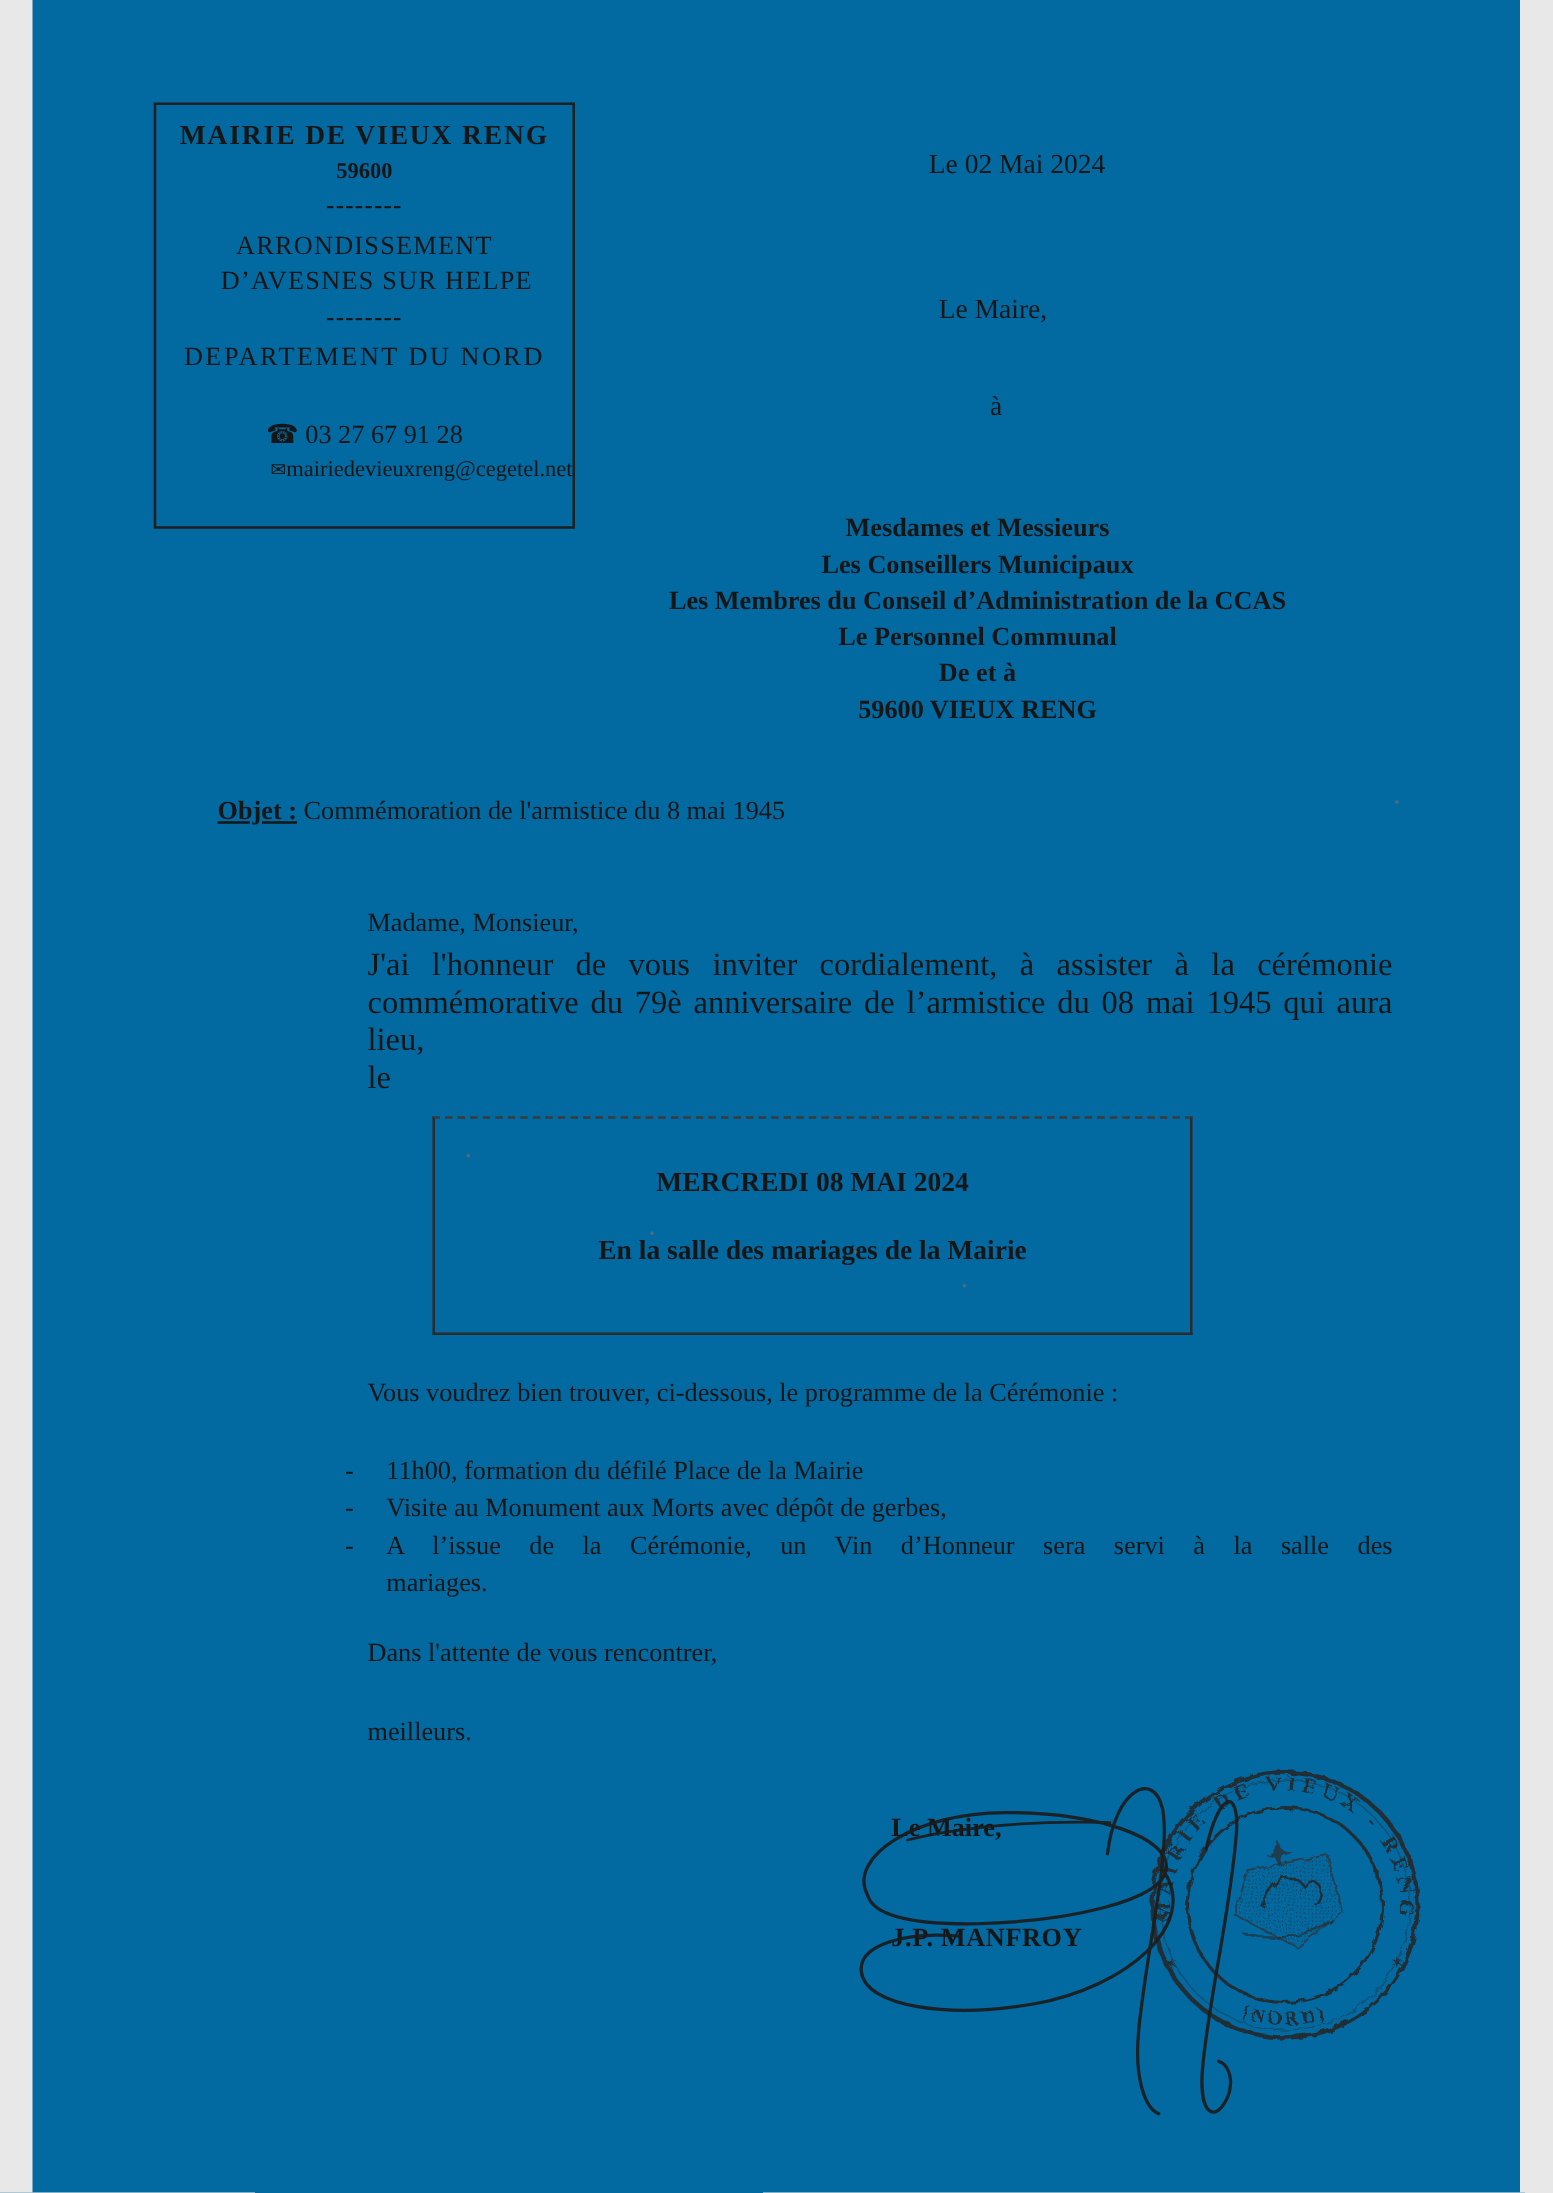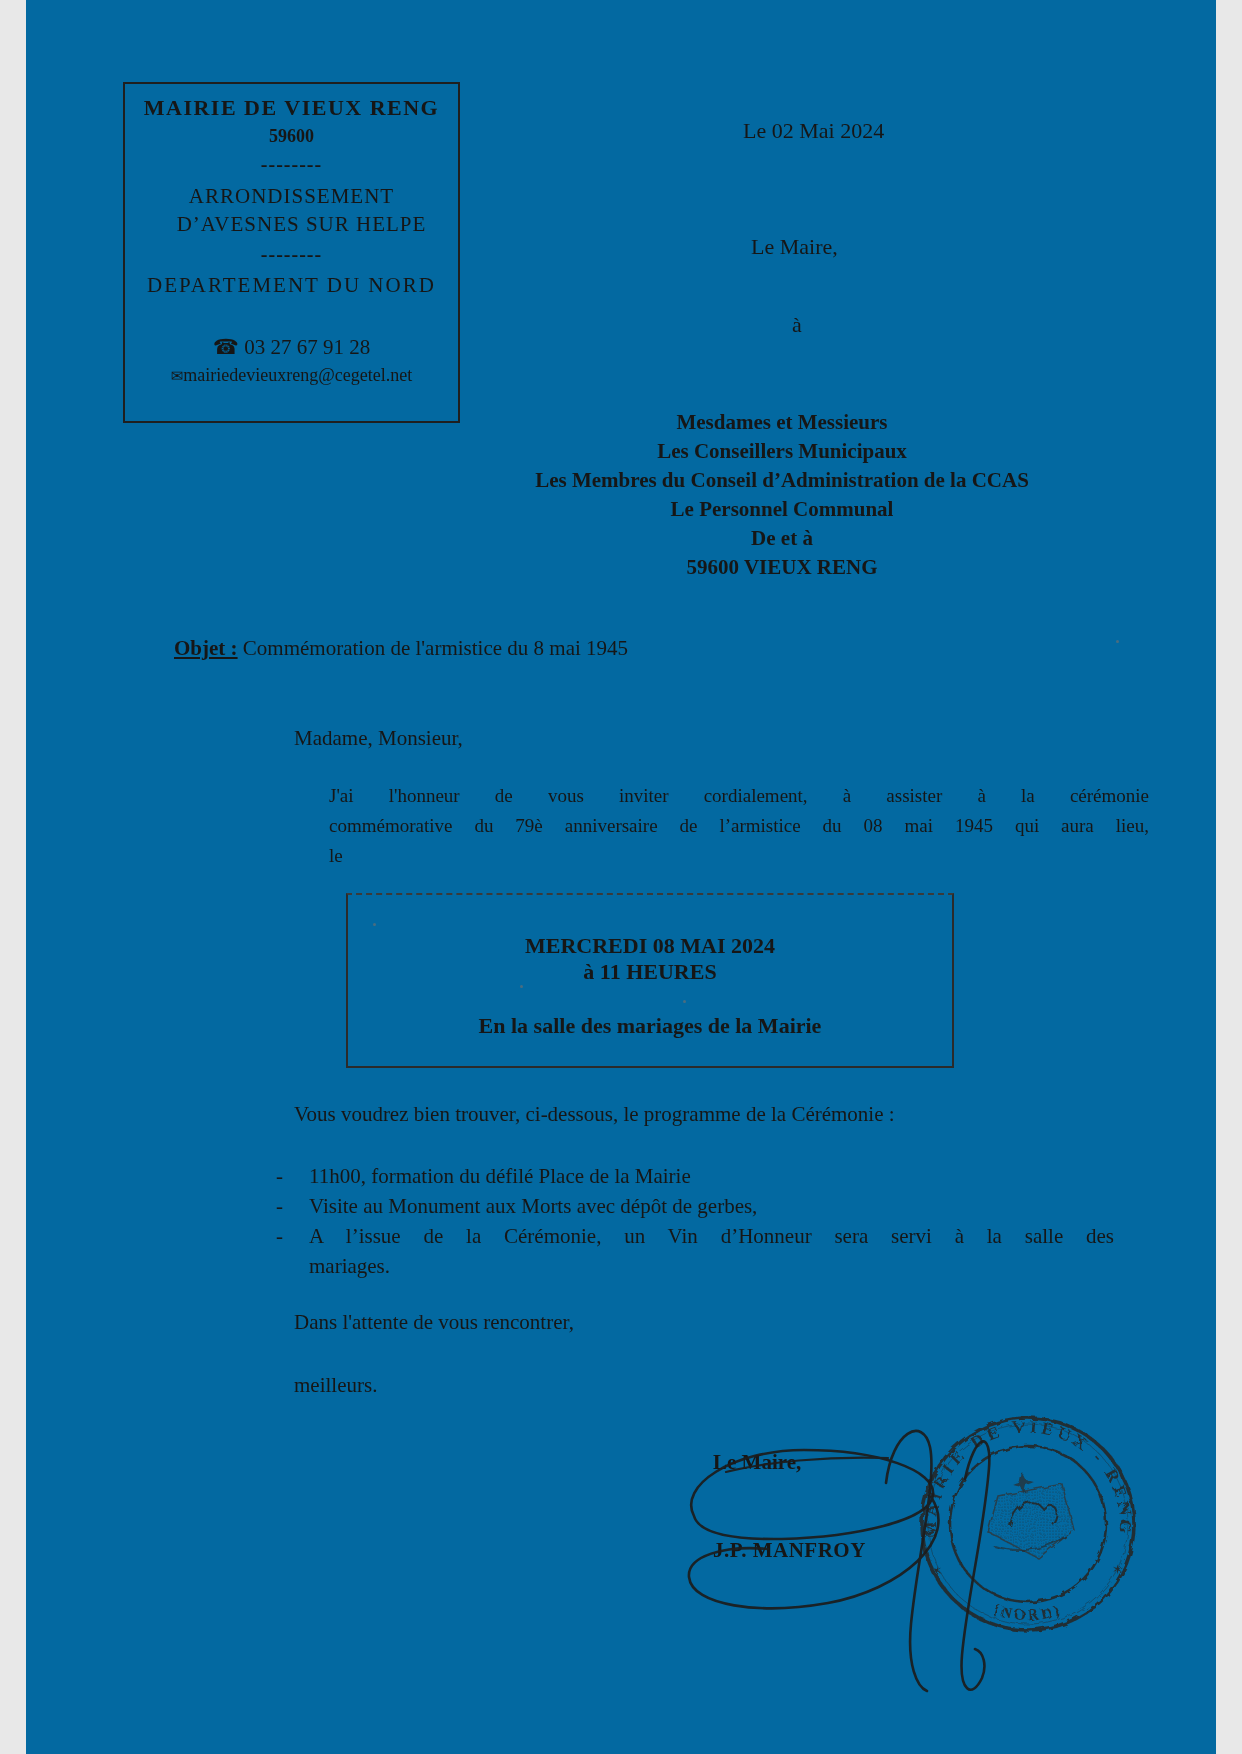--- a/index.html
+++ b/index.html
@@ -15,35 +15,35 @@
     left:97px;top:82px;width:337px;height:341px;
     border:2px solid #1f1f1f;text-align:center;box-sizing:border-box;
   }
   .lh-title{margin-top:11px;font-size:22px;font-weight:bold;letter-spacing:1.5px;}
   .lh-cp{font-size:18px;font-weight:bold;margin-top:5px;}
   .lh-sep{font-size:20px;font-weight:bold;letter-spacing:1px;margin-top:8px;line-height:18px;}
   .lh-arr1{font-size:21px;letter-spacing:1px;margin-top:11px;}
   .lh-arr2{font-size:21px;letter-spacing:1px;margin-top:3px;margin-left:20px;}
   .lh-dep{font-size:21px;letter-spacing:2px;margin-top:10px;}
   .lh-phone{font-size:21px;margin-top:37px;}
-  .lh-mail{font-size:18px;margin-top:5px;}
+  .lh-mail{font-size:18px;margin-top:5px;text-align:right;}
   .lh-mail .mi{font-size:15px;}
   
   .date{left:693px;top:118px;font-size:22px;margin-left:24px;}
   .from{left:725px;top:234px;font-size:22px;}
   .part{left:766px;top:312px;font-size:22px;}
   
   .recip{left:289px;top:408px;width:934px;text-align:center;
          font-size:21px;font-weight:bold;line-height:29px;}
   
   .objet{left:148px;top:636px;font-size:21px;}
   .objet .lbl{font-weight:bold;text-decoration:underline;}
   
   .salut{left:268px;top:726px;font-size:21px;}
-  .para{left:268px;top:781px;width:820px;font-size:19px;line-height:30px;margin-left:35px;}
+  .para{left:268px;top:757px;width:820px;font-size:26px;line-height:30px;}
   .just{text-align:justify;text-align-last:justify;}
   .event-box{
     left:320px;top:893px;width:608px;height:175px;box-sizing:border-box;
     border:2px solid #2b2b2b;border-top:2px dashed #3a3a3a;
     text-align:center;font-weight:bold;font-size:22px;line-height:26px;
     padding-top:38px;
   }
   .event-gap{height:28px;}
   .prog{left:268px;top:1102px;font-size:21px;}
   .bullets{left:250px;top:1161px;width:840px;font-size:21px;line-height:30px;}
@@ -94,21 +94,20 @@
 
   <div class="abs salut">Madame, Monsieur,</div>
   <div class="abs para">
     <div class="just">J'ai l'honneur de vous inviter cordialement, à assister à la cérémonie</div>
     <div class="just">commémorative du 79è anniversaire de l’armistice du 08 mai 1945 qui aura lieu,</div>
     <div>le</div>
   </div>
 
   <div class="abs event-box">
     <div>MERCREDI 08 MAI 2024</div>
-    <div>à 11 HEURES</div>
     <div class="event-gap"></div>
     <div>En la salle des mariages de la Mairie</div>
   </div>
 
   <div class="abs prog">Vous voudrez bien trouver, ci-dessous, le programme de la Cérémonie :</div>
   <div class="abs bullets">
     <div class="brow">
       <span class="bdash">-</span>
       <span class="btext">11h00, formation du défilé Place de la Mairie</span>
     </div>

